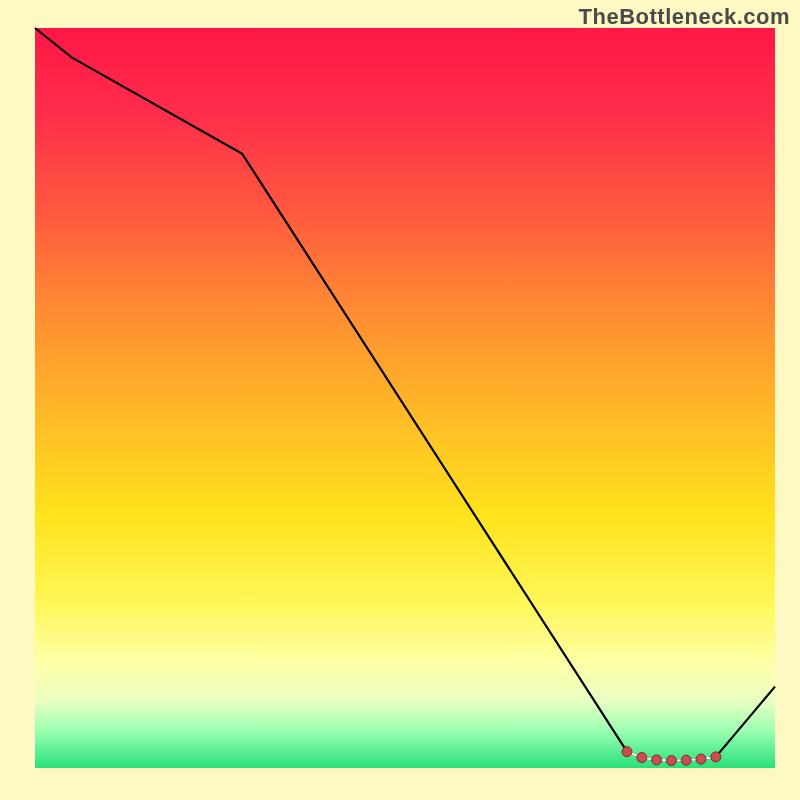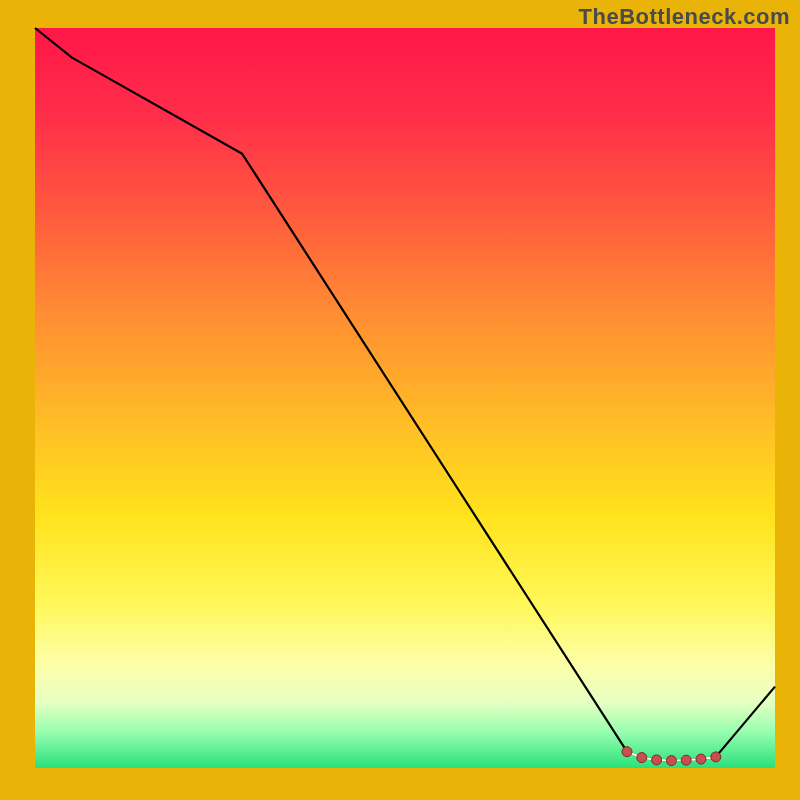--- a/index.html
+++ b/index.html
@@ -8,21 +8,21 @@
     width: 800px;
     height: 800px;
     background: #000;
     font-family: Arial, Helvetica, sans-serif;
     overflow: hidden;
   }
   .frame {
     position: relative;
     width: 800px;
     height: 800px;
-    background: #eab308;
+    background: #fef9c3;
   }
   .watermark {
     position: absolute;
     top: 4px;
     right: 10px;
     color: #4a4a4a;
     font-size: 22px;
     font-weight: 600;
     letter-spacing: 0.5px;
     z-index: 10;

